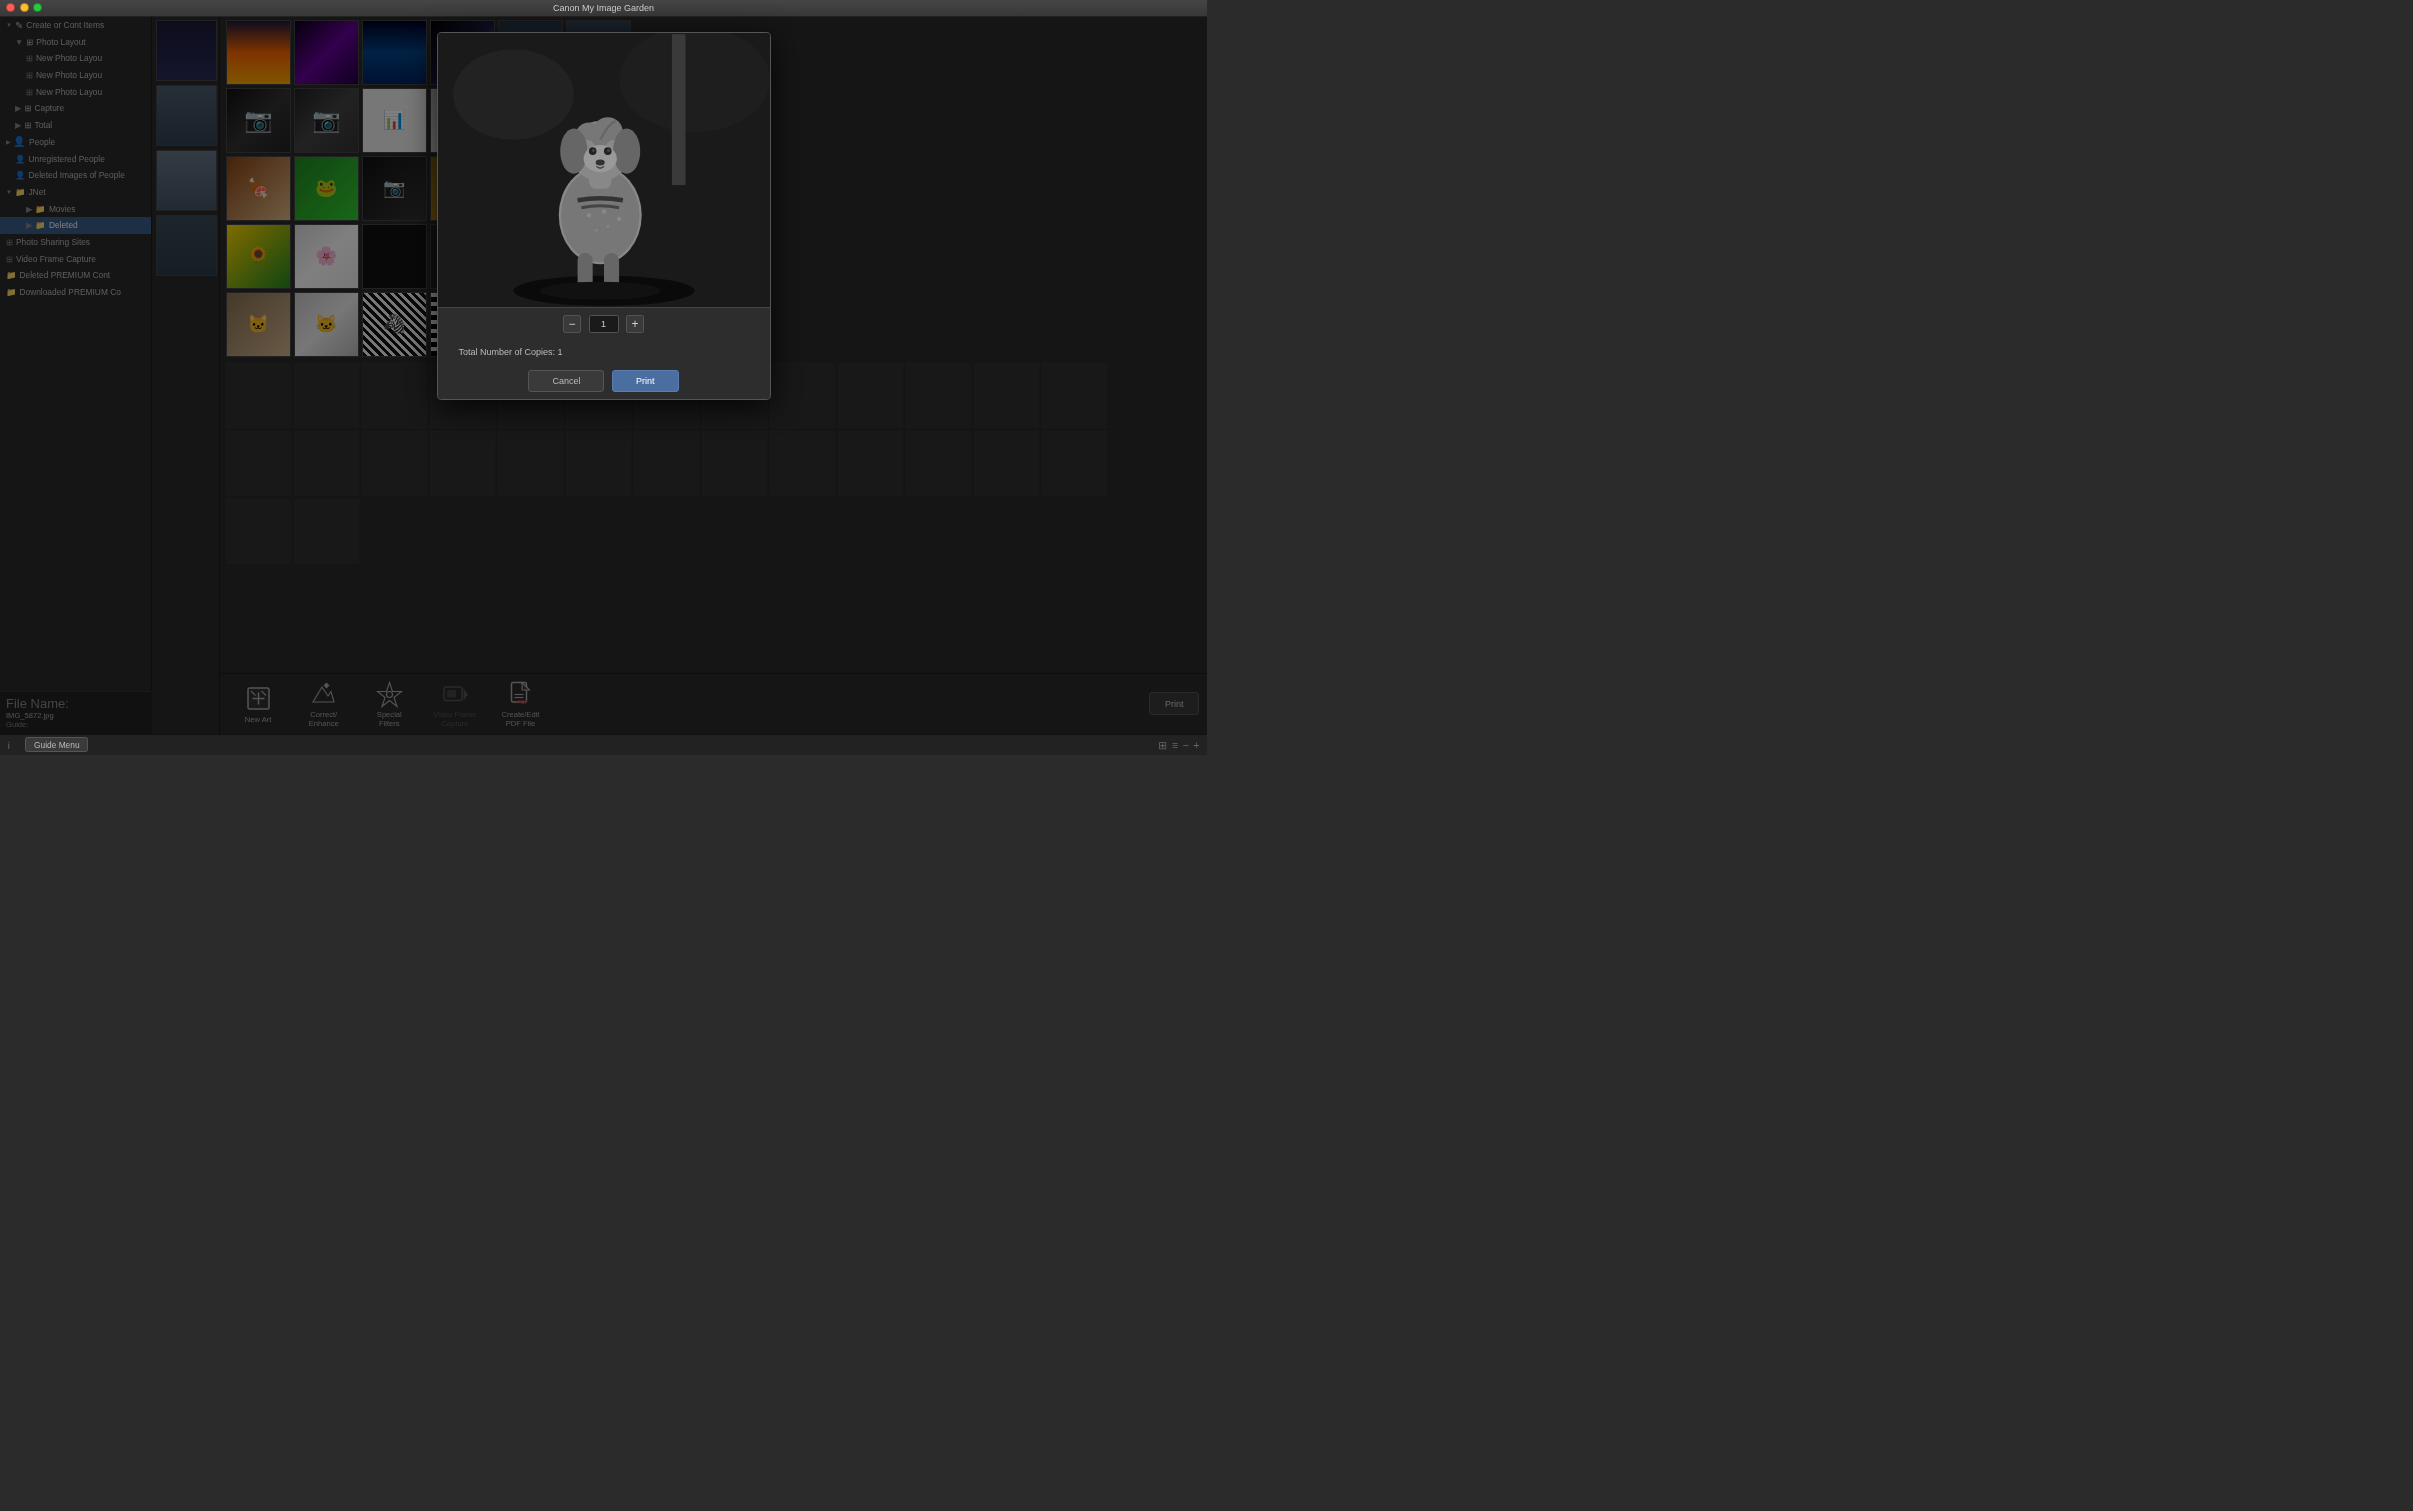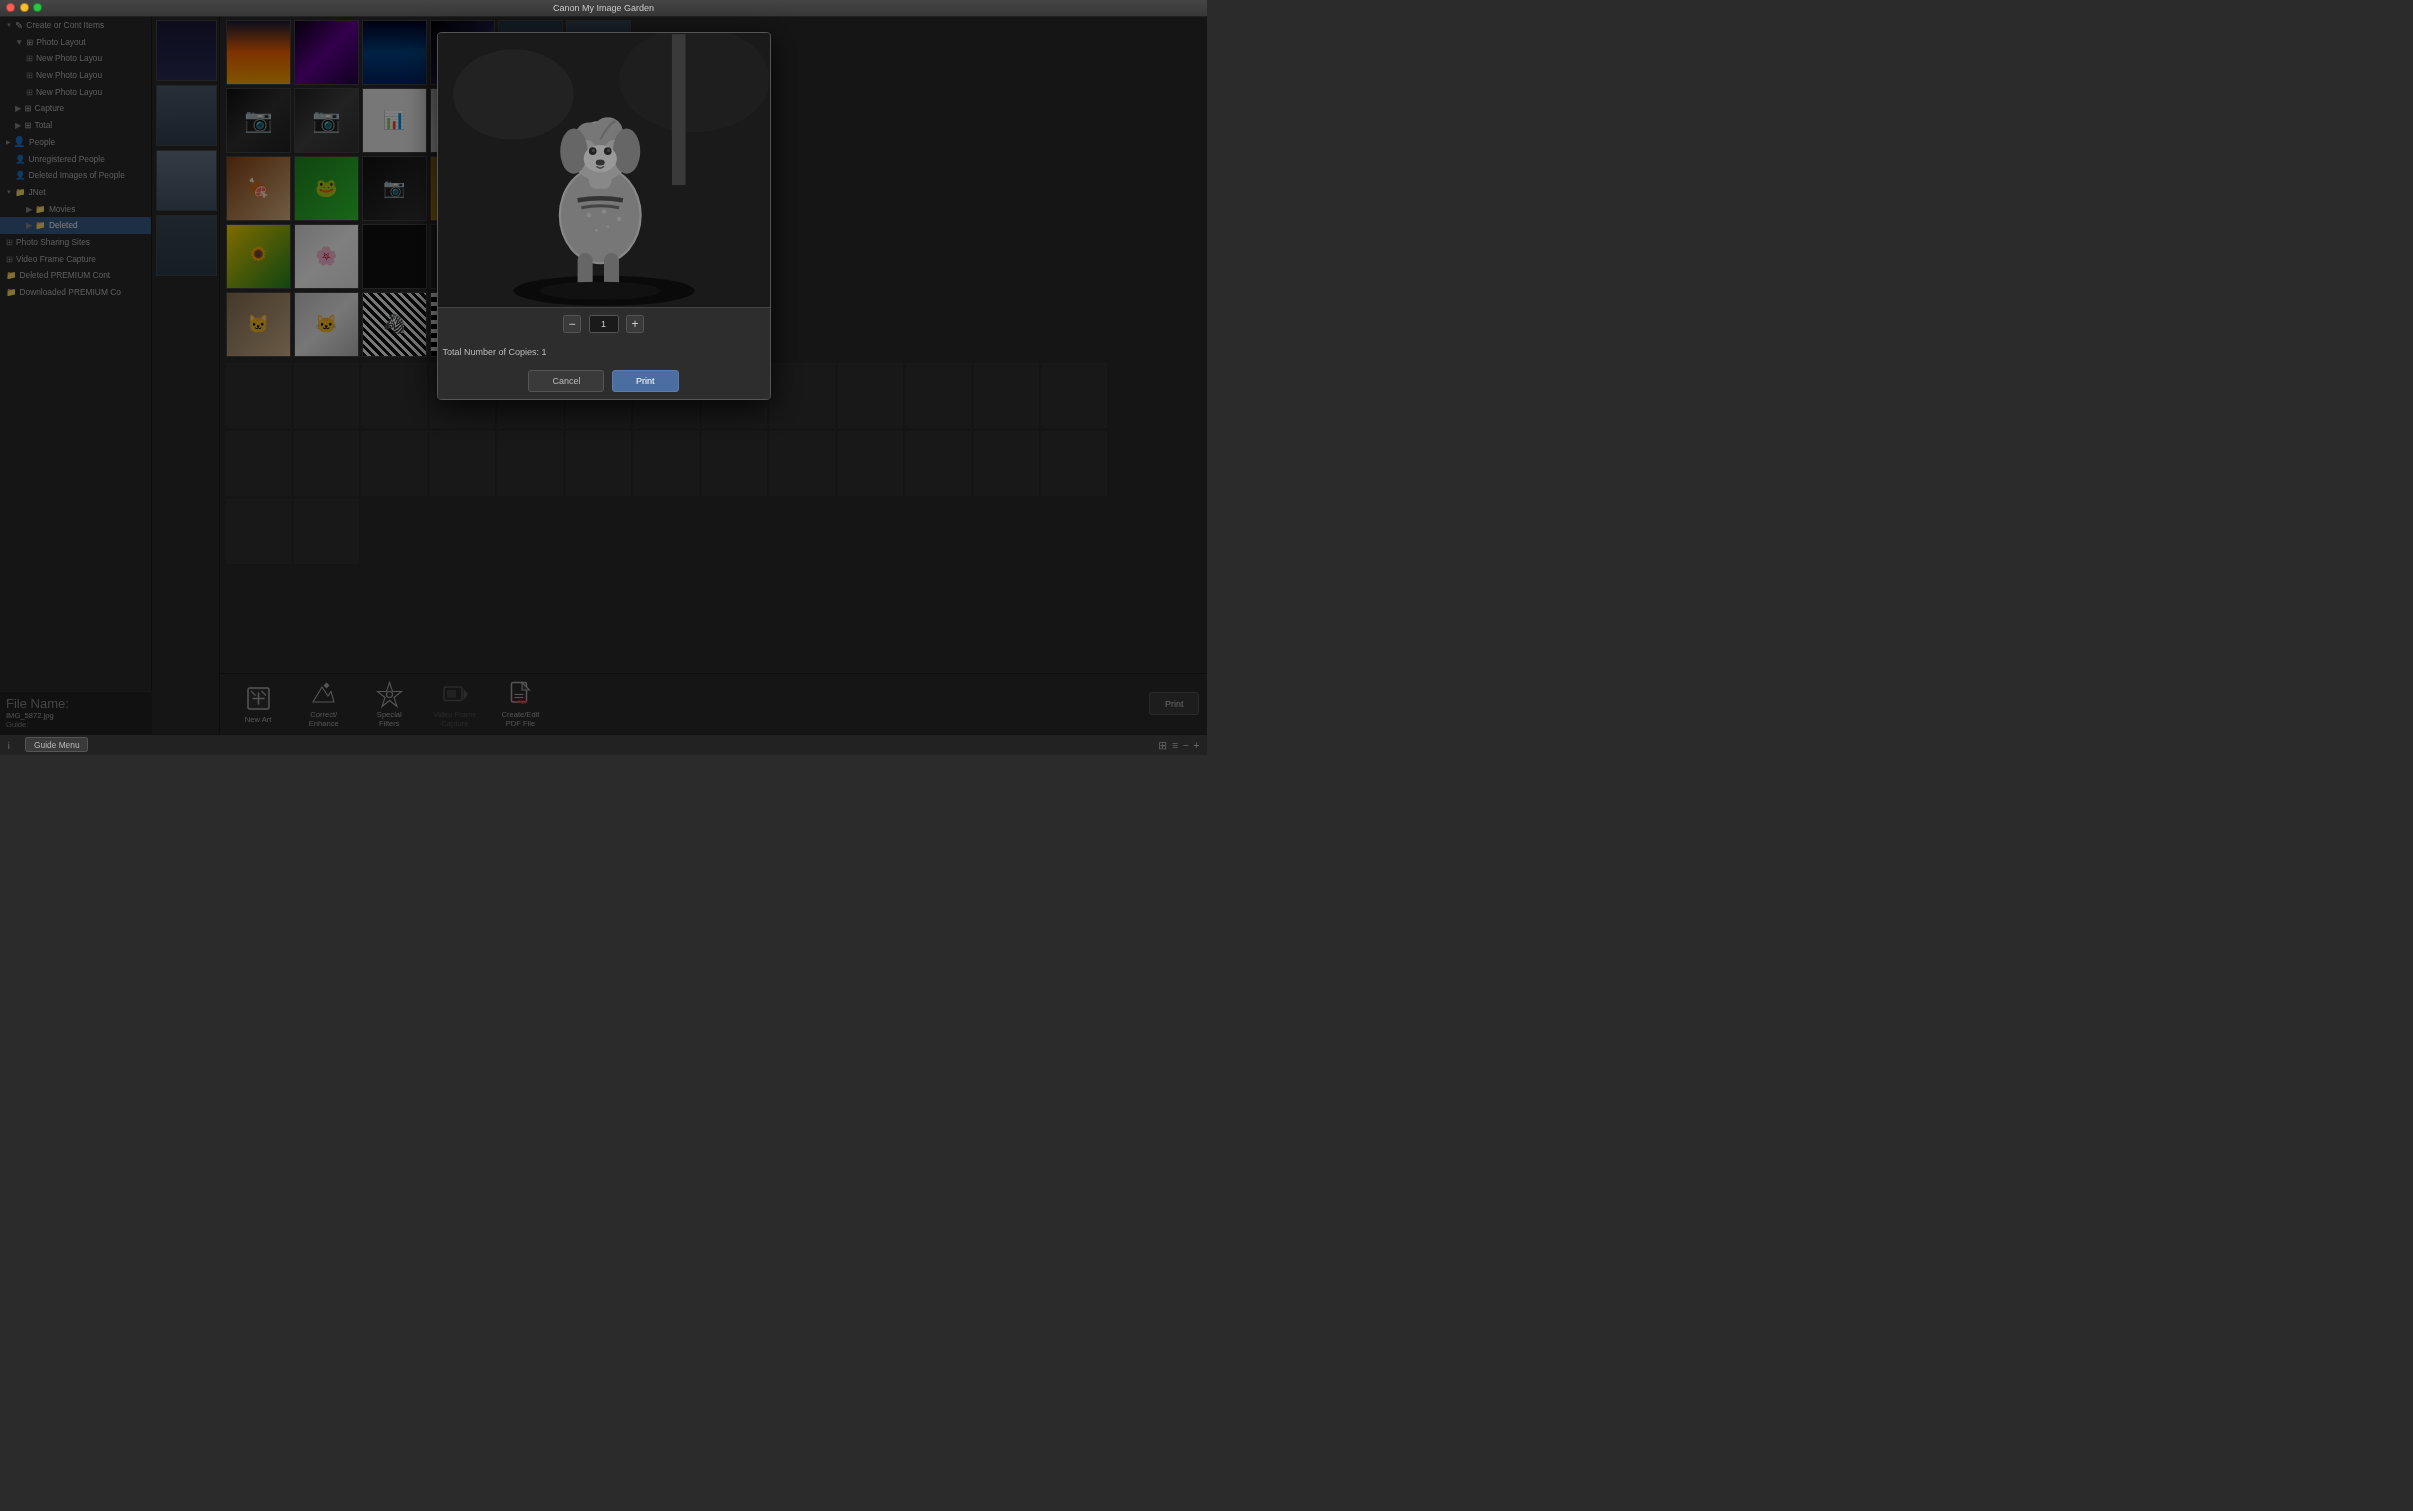--- a/index.html
+++ b/index.html
@@ -239,21 +239,21 @@
       width: 30px;
       height: 18px;
       background: #1a1a1a;
       border: 0.8px solid #555;
       border-radius: 2.3px;
       color: #ccc;
       text-align: center;
       font-size: 9px;
     }
     .total-copies {
-      padding: 6px 5px;
+      padding: 6px 21px;
       color: #bbb;
       font-size: 9px;
     }
     .dialog-buttons {
       display: flex;
       padding: 7.6px 12px;
       gap: 7.6px;
       justify-content: center;
       background: #2d2d2d;
     }

